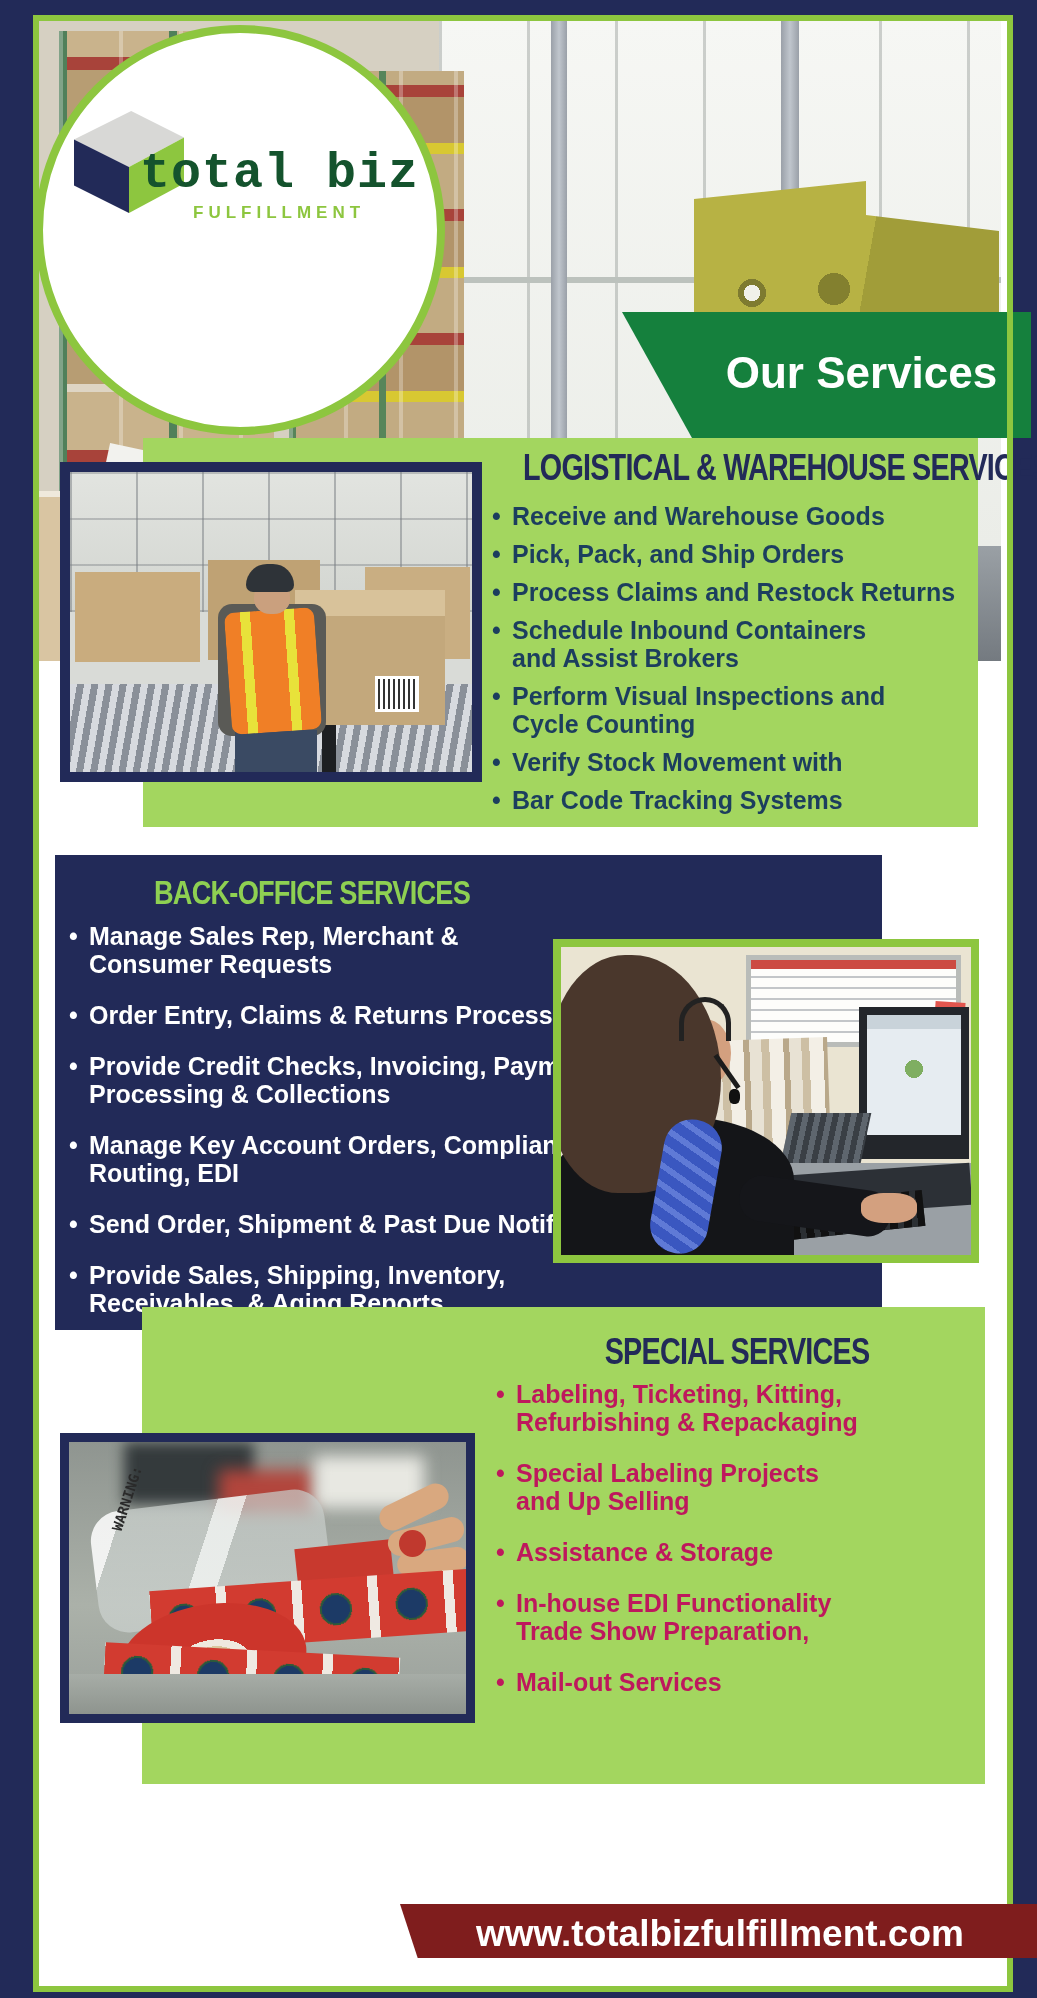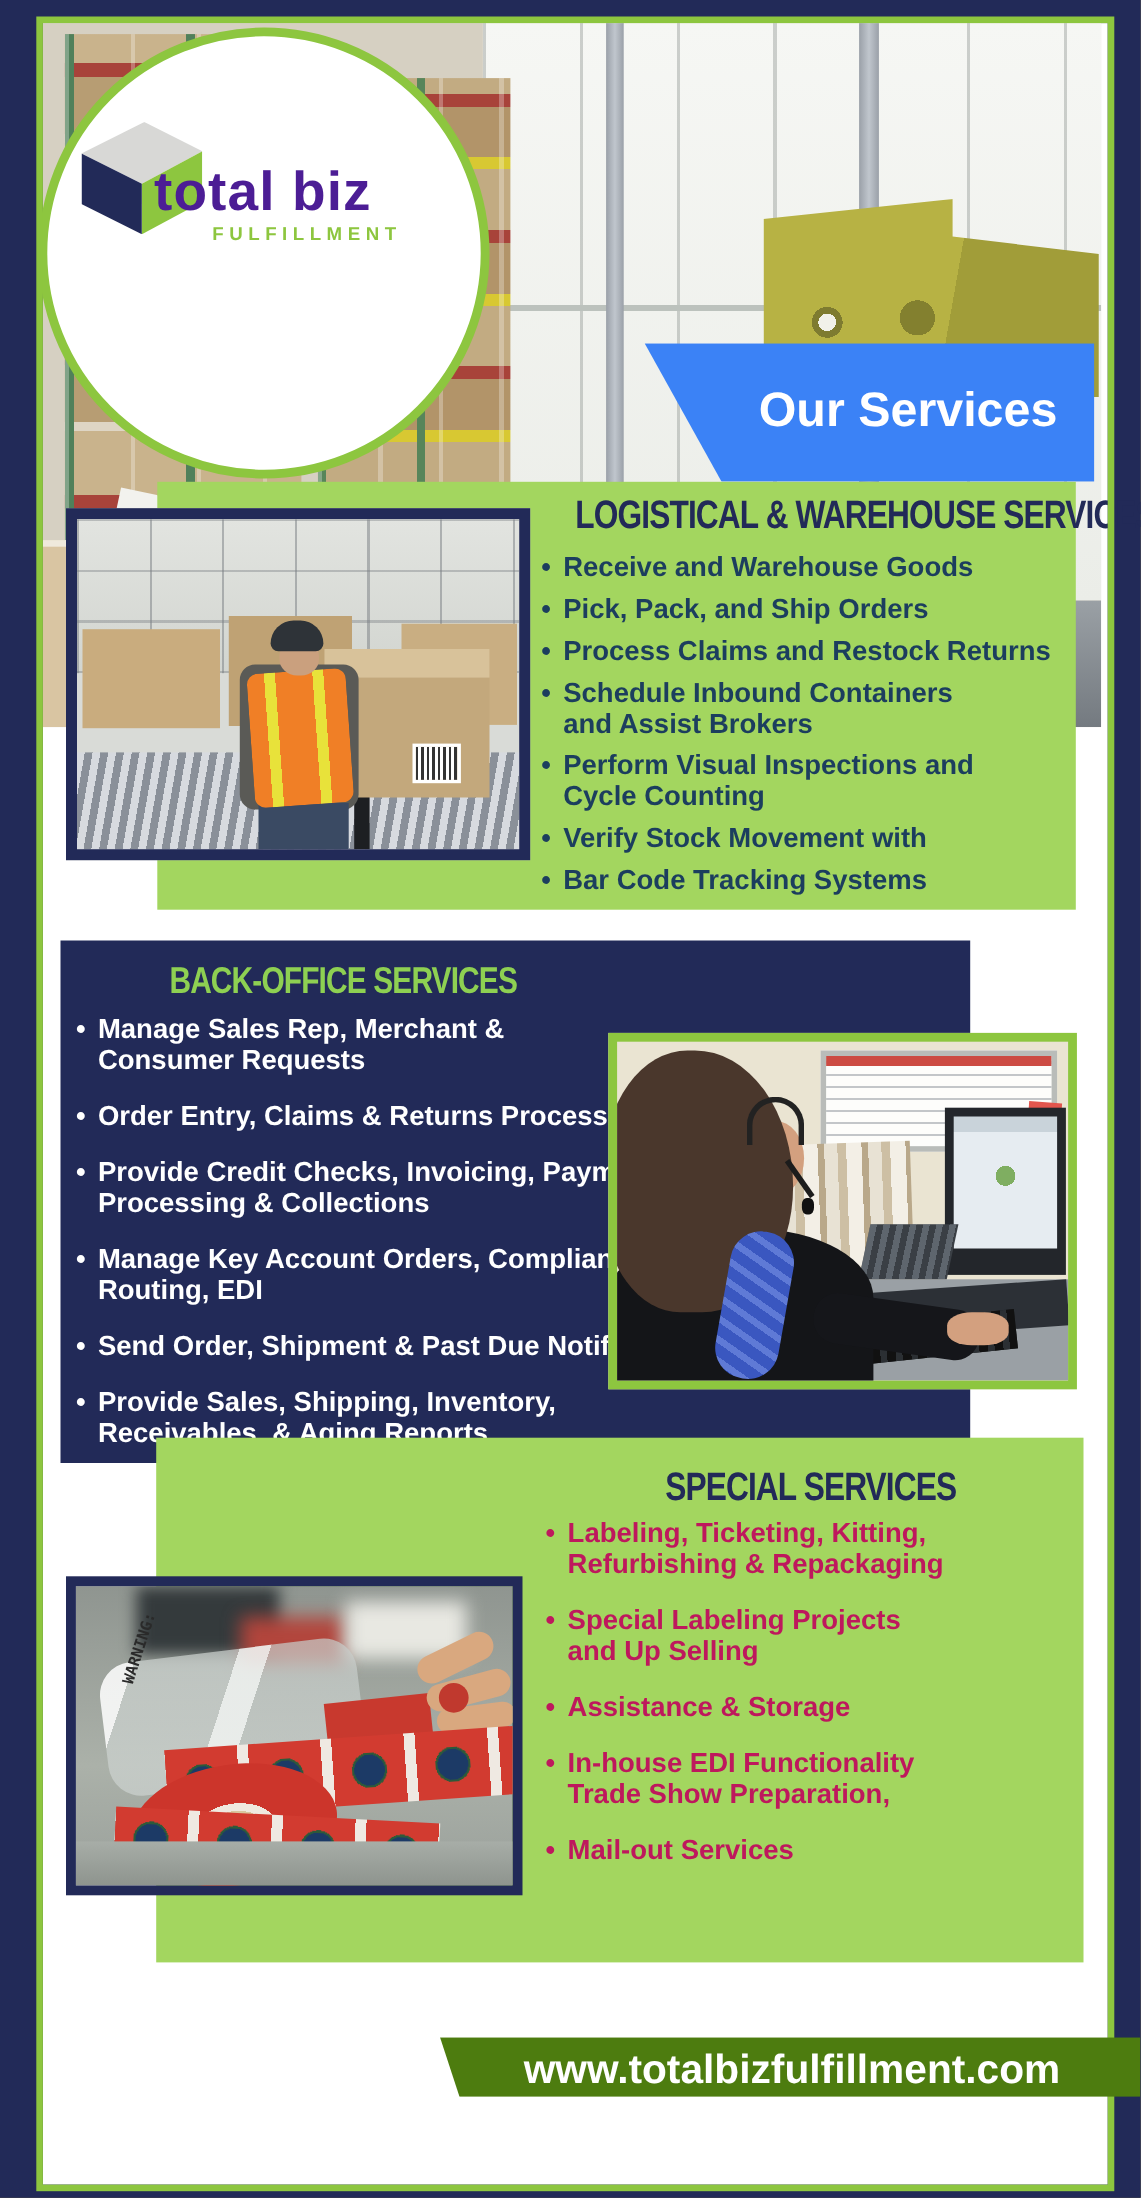--- a/index.html
+++ b/index.html
@@ -47,26 +47,26 @@
   
   .logo-circle{left:35px;top:25px;width:410px;height:410px;border-radius:50%;background:#fff;
      border:8px solid #8dc63f;box-sizing:border-box;z-index:15;}
   .cube{left:31px;top:78px;width:110px;height:102px;}
   .cube-top{left:0;top:0;width:100%;height:100%;background:#d8d8d6;
      clip-path:polygon(0 28%,52% 0,100% 26%,50% 55%);}
   .cube-left{left:0;top:0;width:100%;height:100%;background:#222a58;
      clip-path:polygon(0 28%,50% 55%,50% 100%,0 73%);}
   .cube-right{left:0;top:0;width:100%;height:100%;background:#8dc63f;
      clip-path:polygon(50% 55%,100% 26%,100% 71%,50% 100%);}
-  .logo-name{left:97px;top:112px;width:280px;font-family:Liberation Sans, sans-serif;
-     font-weight:bold;font-size:50px;color:#4c1d95;letter-spacing:1px;}
+  .logo-name{left:97px;top:112px;width:280px;font-family:Liberation Mono, monospace;
+     font-weight:bold;font-size:50px;color:#14532d;letter-spacing:1px;}
   .logo-sub{left:150px;top:170px;width:240px;font-size:17px;font-weight:bold;color:#8dc63f;
      letter-spacing:5px;}
   
-  .band{left:548px;top:312px;width:447px;height:126px;background:#3b82f6;z-index:15;
+  .band{left:584px;top:312px;width:447px;height:126px;background:#15803d;z-index:15;
      clip-path:polygon(38px 0,447px 0,447px 126px,108px 126px);}
   .band-title{left:120px;top:36px;width:315px;text-align:center;color:#fff;
      font-size:44px;font-weight:bold;}
   
   .panel{background:#a3d65f;z-index:20;}
   .panel1{left:143px;top:438px;width:835px;height:389px;}
   .panel2{left:55px;top:855px;width:827px;height:475px;background:#222a58;z-index:20;}
   .panel3{left:142px;top:1307px;width:843px;height:477px;}
   h2{margin:0;font-weight:bold;white-space:nowrap;}
   .cond{transform:scaleX(.8);transform-origin:center;}
@@ -163,21 +163,21 @@
   .strip1{left:82px;top:138px;width:318px;height:62px;transform:rotate(-4deg);}
   .strip2{left:35px;top:208px;width:295px;height:56px;transform:rotate(3deg);}
   .s-roll{left:50px;top:162px;width:188px;height:110px;border-radius:50%;transform:rotate(-8deg);
      background:radial-gradient(ellipse at 50% 55%,#d8c79e 0 21%,#efe9df 21% 29%,#cc352b 29% 73%,#b92f26 73%);}
   .s-table{left:0;top:232px;width:397px;height:40px;background:linear-gradient(#a7ada7,#8e948e);}
   
   .addr{left:0;top:1880px;width:418px;height:112px;background:#a3d65f;z-index:50;
      clip-path:polygon(0 0,367px 0,418px 112px,0 112px);}
   .addr-text{left:30px;top:16px;width:360px;font-size:31px;font-weight:bold;color:#222a58;
      line-height:37px;white-space:pre-line;}
-  .webband{left:390px;top:1852px;width:647px;height:54px;background:#4d7c0f;z-index:50;
+  .webband{left:390px;top:1904px;width:647px;height:54px;background:#7f1d1d;z-index:50;
      clip-path:polygon(10px 0,647px 0,647px 58px,29px 58px);}
   .web-text{left:40px;top:9px;width:580px;text-align:center;font-size:37px;font-weight:bold;color:#fff;}
 </style>
 </head>
 <body>
 
 <div class="page">
   <div class="abs white-bg"></div>
 
   <div class="abs hero">

